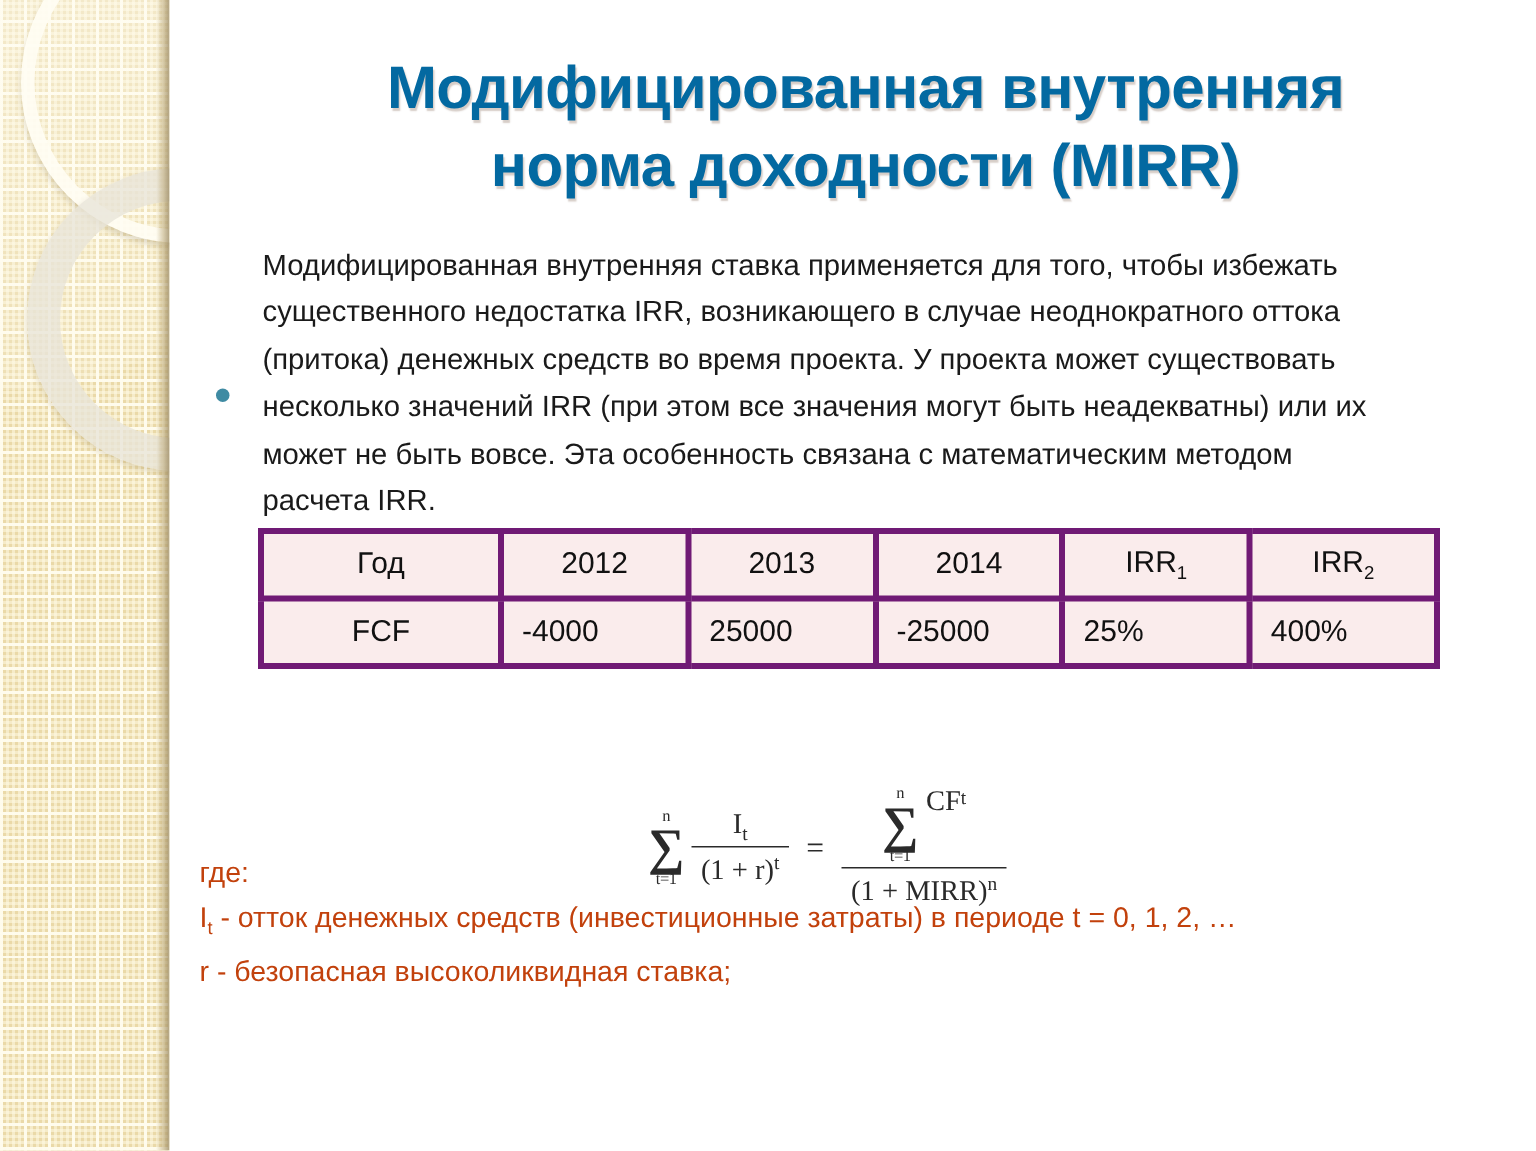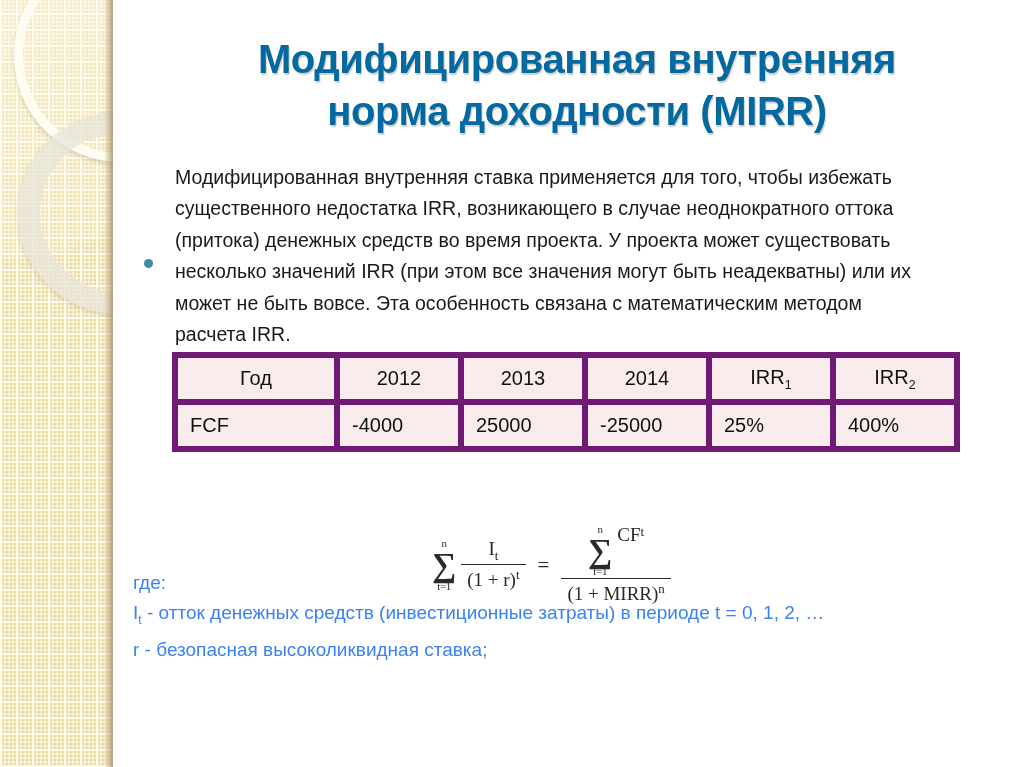--- a/index.html
+++ b/index.html
@@ -124,31 +124,31 @@
   
   .fcf-table {
     position: absolute;
     left: 172px;
     top: 352px;
     width: 788px;
     border-collapse: collapse;
     table-layout: fixed;
   }
   .fcf-table td {
-    border: 6px solid #701a75;
+    border: 4px solid #701a75;
     background: #faecec;
     height: 33px;
     padding: 4px 12px;
     font-size: 20px;
     color: #111111;
     vertical-align: middle;
   }
   .fcf-table tr.head td { text-align: center; }
   .fcf-table tr.body td { text-align: left; }
-  .fcf-table tr.body td.label { text-align: left; margin-left: 28px; }
+  .fcf-table tr.body td.label { text-align: center; margin-left: 28px; }
   .fcf-table td.col-label { width: 132px; }
   .fcf-table sub { font-size: 0.62em; }
 
   
   .formula {
     position: absolute;
     left: 432px;
     top: 524px;
     font-family: "Liberation Serif", serif;
     color: #2a2a2a;
@@ -180,21 +180,21 @@
     display: inline-flex;
     align-items: flex-start;
   }
 
   
   .legend {
     position: absolute;
     left: 133px;
     top: 568px;
     width: 880px;
-    color: #3b82f6;
+    color: #c2410c;
     font-size: 19px;
     line-height: 29.5px;
   }
   .legend div { white-space: nowrap; }
   .legend sub { font-size: 0.64em; }
 </style>
 </head>
 <body>
 
 <div class="sidebar">

